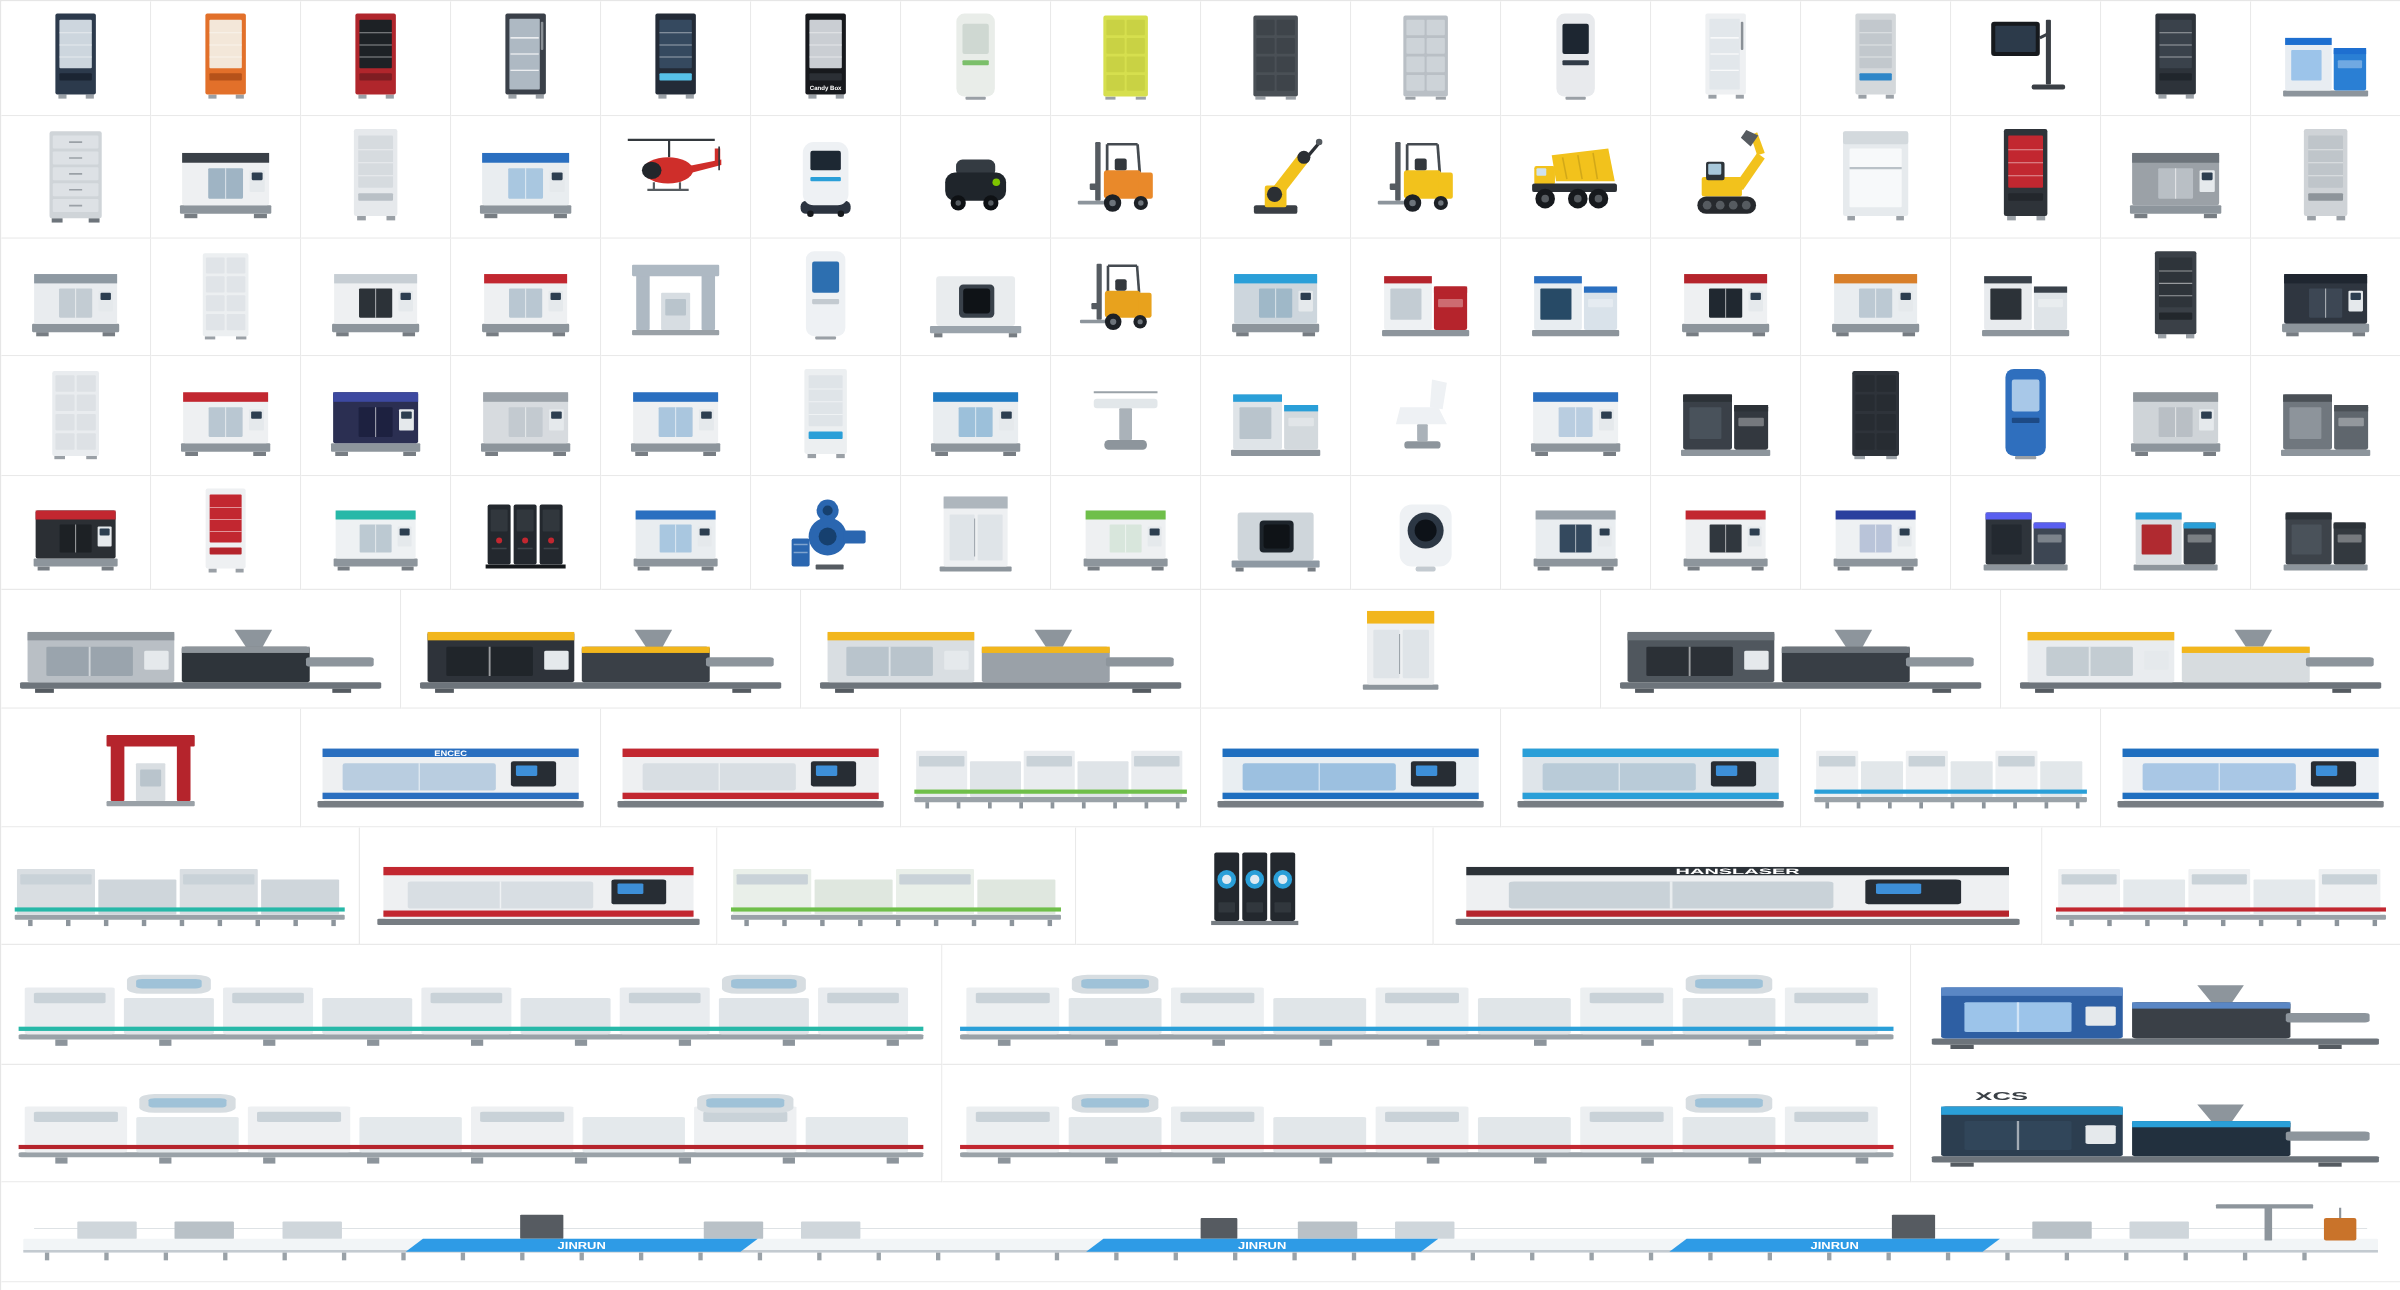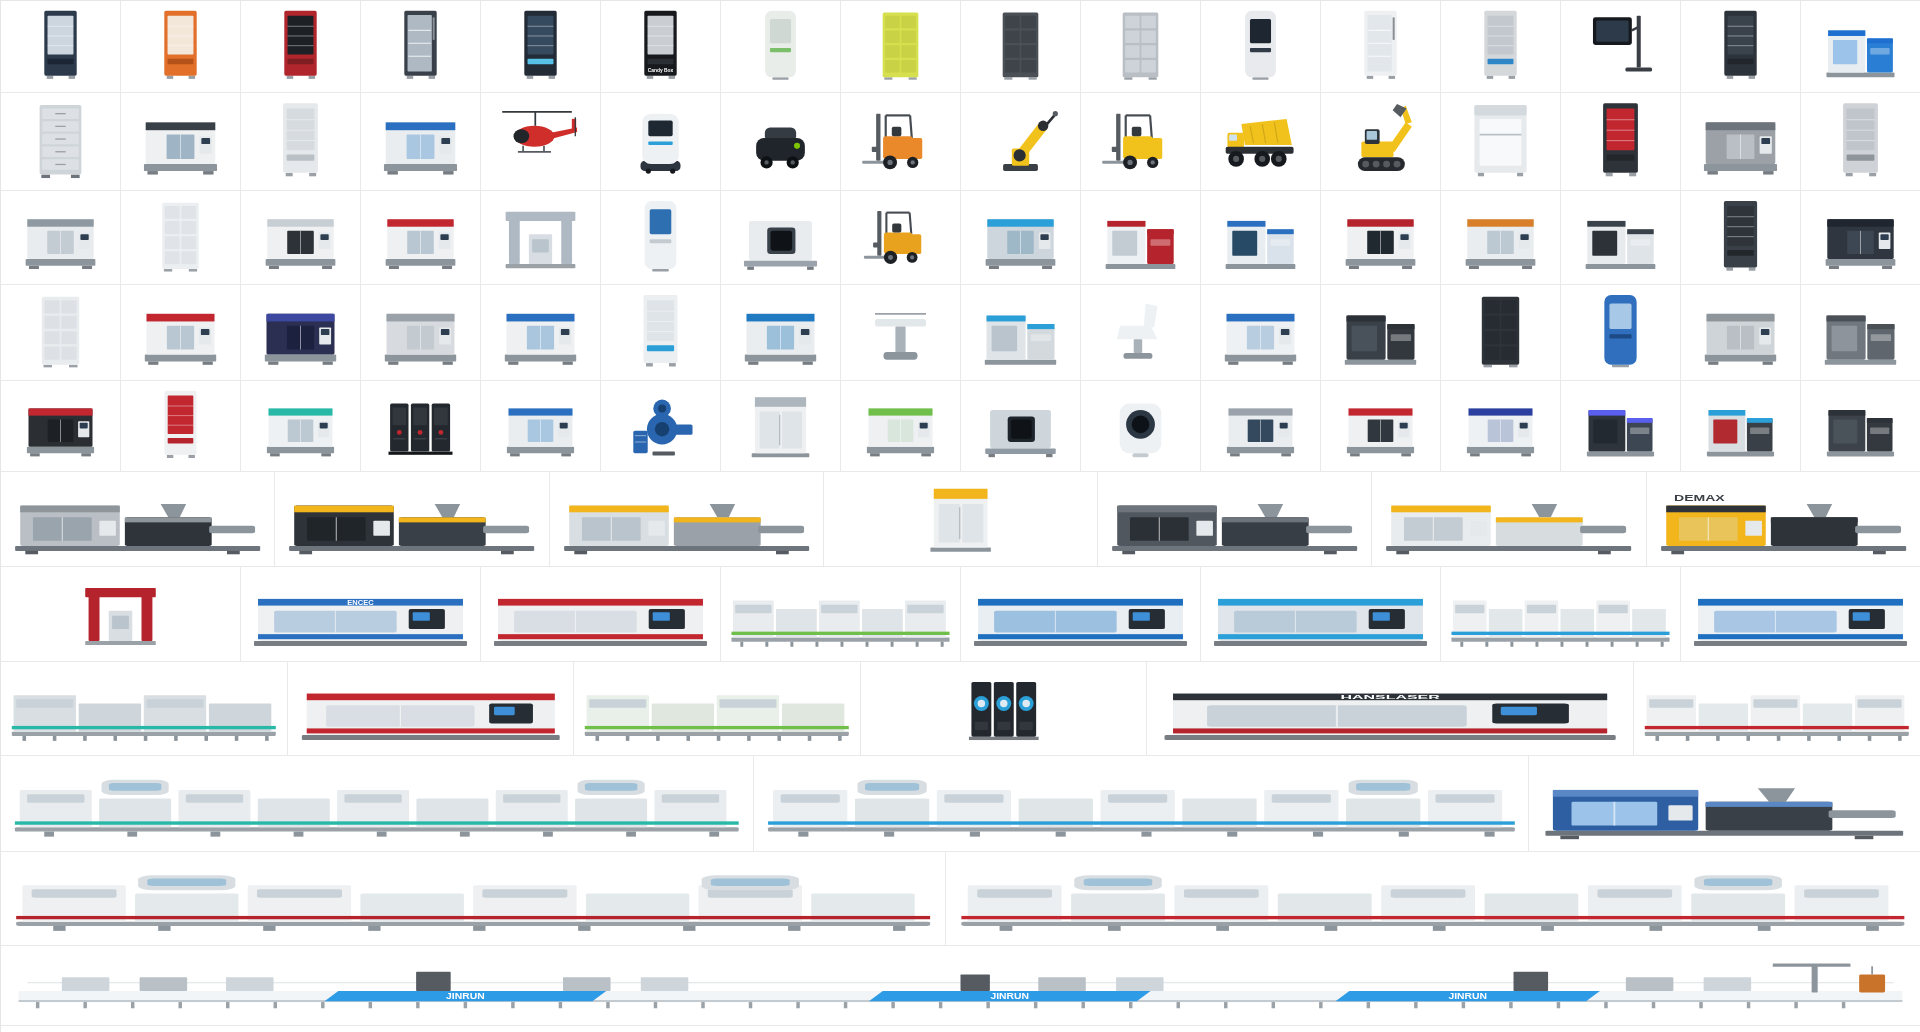--- a/index.html
+++ b/index.html
@@ -1088,37 +1088,20 @@
           <rect x="170" y="88" width="10" height="4" fill="#555b61" rx="0"></rect>
           <rect x="8" y="34" width="78" height="48" fill="#e9ecef" rx="2"></rect>
           <rect x="8" y="34" width="78" height="8" fill="#f2b61c" rx="0"></rect>
           <rect x="18" y="48" width="46" height="28" fill="#c3ccd2" rx="1"></rect>
           <line x1="41" y1="48" x2="41" y2="76" stroke="rgba(255,255,255,0.55)" stroke-width="1"></line>
           <polygon points="118,32 138,32 133,48 124,48" fill="#8d959c"></polygon>
           <rect x="90" y="48" width="68" height="34" fill="#d7dcdf" rx="2"></rect>
           <rect x="90" y="48" width="68" height="6" fill="#f2b61c" rx="0"></rect>
           <rect x="156" y="58" width="36" height="9" fill="#8d959c" rx="2"></rect>
           <rect x="70" y="52" width="13" height="18" fill="#e5e9ec" rx="1"></rect>
-        </svg>
-      </div>
-      <div class="cell" style="flex: 1 1 0%;">
-        <svg viewBox="0 0 200 100" preserveAspectRatio="none">
-          <rect x="4" y="82" width="192" height="6" fill="#6d747b" rx="1"></rect>
-          <rect x="12" y="88" width="10" height="4" fill="#555b61" rx="0"></rect>
-          <rect x="170" y="88" width="10" height="4" fill="#555b61" rx="0"></rect>
-          <rect x="8" y="34" width="78" height="48" fill="#f2b61c" rx="2"></rect>
-          <rect x="8" y="34" width="78" height="8" fill="#2e333a" rx="0"></rect>
-          <rect x="18" y="48" width="46" height="28" fill="#e8c45a" rx="1"></rect>
-          <line x1="41" y1="48" x2="41" y2="76" stroke="rgba(255,255,255,0.55)" stroke-width="1"></line>
-          <polygon points="118,32 138,32 133,48 124,48" fill="#8d959c"></polygon>
-          <rect x="90" y="48" width="68" height="34" fill="#2e333a" rx="2"></rect>
-          <rect x="90" y="48" width="68" height="6" fill="#2e333a" rx="0"></rect>
-          <rect x="156" y="58" width="36" height="9" fill="#8d959c" rx="2"></rect>
-          <rect x="70" y="52" width="13" height="18" fill="#e5e9ec" rx="1"></rect>
-          <text x="34" y="28" font-size="11" fill="#3a4046" text-anchor="middle" font-weight="bold" font-family="Liberation Sans, sans-serif">DEMAX</text>
         </svg>
       </div>
     </div>
     <div class="row" style="height: 95px;">
       <div class="cell" style="flex: 1 1 0%;">
         <svg viewBox="0 0 100 100" preserveAspectRatio="xMidYMax meet">
           <rect x="8" y="82" width="84" height="5" fill="#9aa1a7" rx="1"></rect>
           <rect x="12" y="28" width="13" height="54" fill="#b5242c" rx="1"></rect>
           <rect x="75" y="28" width="13" height="54" fill="#b5242c" rx="1"></rect>
           <rect x="8" y="19" width="84" height="11" fill="#b5242c" rx="1"></rect>
@@ -1484,20 +1467,37 @@
           <rect x="198.66666666666666" y="34" width="29.444444444444443" height="44" fill="#eceff1" rx="1"></rect>
           <rect x="201.66666666666666" y="39" width="23.444444444444443" height="10" fill="#c9d2d8" rx="1"></rect>
           <rect x="231.1111111111111" y="44" width="29.444444444444443" height="34" fill="#e2e7ea" rx="1"></rect>
           <rect x="263.55555555555554" y="34" width="29.444444444444443" height="44" fill="#eceff1" rx="1"></rect>
           <rect x="266.55555555555554" y="39" width="23.444444444444443" height="10" fill="#c9d2d8" rx="1"></rect>
           <rect x="2" y="71" width="296" height="4" fill="#c22730" rx="0"></rect>
           <rect x="37.44444444444444" y="22" width="27.444444444444443" height="18" fill="#d7dde1" rx="5"></rect>
           <rect x="40.44444444444444" y="26" width="21.444444444444443" height="9" fill="#9fc2d8" rx="2"></rect>
           <rect x="232.1111111111111" y="22" width="27.444444444444443" height="18" fill="#d7dde1" rx="5"></rect>
           <rect x="235.1111111111111" y="26" width="21.444444444444443" height="9" fill="#9fc2d8" rx="2"></rect>
+        </svg>
+      </div>
+      <div class="cell" style="flex: 3.2 1 0%;">
+        <svg viewBox="0 0 200 100" preserveAspectRatio="none">
+          <rect x="4" y="82" width="192" height="6" fill="#6d747b" rx="1"></rect>
+          <rect x="12" y="88" width="10" height="4" fill="#555b61" rx="0"></rect>
+          <rect x="170" y="88" width="10" height="4" fill="#555b61" rx="0"></rect>
+          <rect x="8" y="34" width="78" height="48" fill="#2c3e50" rx="2"></rect>
+          <rect x="8" y="34" width="78" height="8" fill="#2a9fd8" rx="0"></rect>
+          <rect x="18" y="48" width="46" height="28" fill="#31465a" rx="1"></rect>
+          <line x1="41" y1="48" x2="41" y2="76" stroke="rgba(255,255,255,0.55)" stroke-width="1"></line>
+          <polygon points="118,32 138,32 133,48 124,48" fill="#8d959c"></polygon>
+          <rect x="90" y="48" width="68" height="34" fill="#22303e" rx="2"></rect>
+          <rect x="90" y="48" width="68" height="6" fill="#2a9fd8" rx="0"></rect>
+          <rect x="156" y="58" width="36" height="9" fill="#8d959c" rx="2"></rect>
+          <rect x="70" y="52" width="13" height="18" fill="#e5e9ec" rx="1"></rect>
+          <text x="34" y="28" font-size="11" fill="#3a4046" text-anchor="middle" font-weight="bold" font-family="Liberation Sans, sans-serif">XCS</text>
         </svg>
       </div>
     </div>
     <div class="row" style="height: 80px;">
       <div class="cell" style="flex: 1 1 0%;">
         <svg viewBox="0 0 2200 100" preserveAspectRatio="none">
           <line x1="20" y1="46" x2="2180" y2="46" stroke="#d3d9dd" stroke-width="1"></line>
           <rect x="10" y="58" width="2180" height="15" fill="#f2f5f7" rx="1"></rect>
           <rect x="10" y="71" width="2180" height="3" fill="#c3cad0" rx="0"></rect>
           <rect x="30" y="74" width="4" height="9" fill="#9aa2a8" rx="0"></rect>

